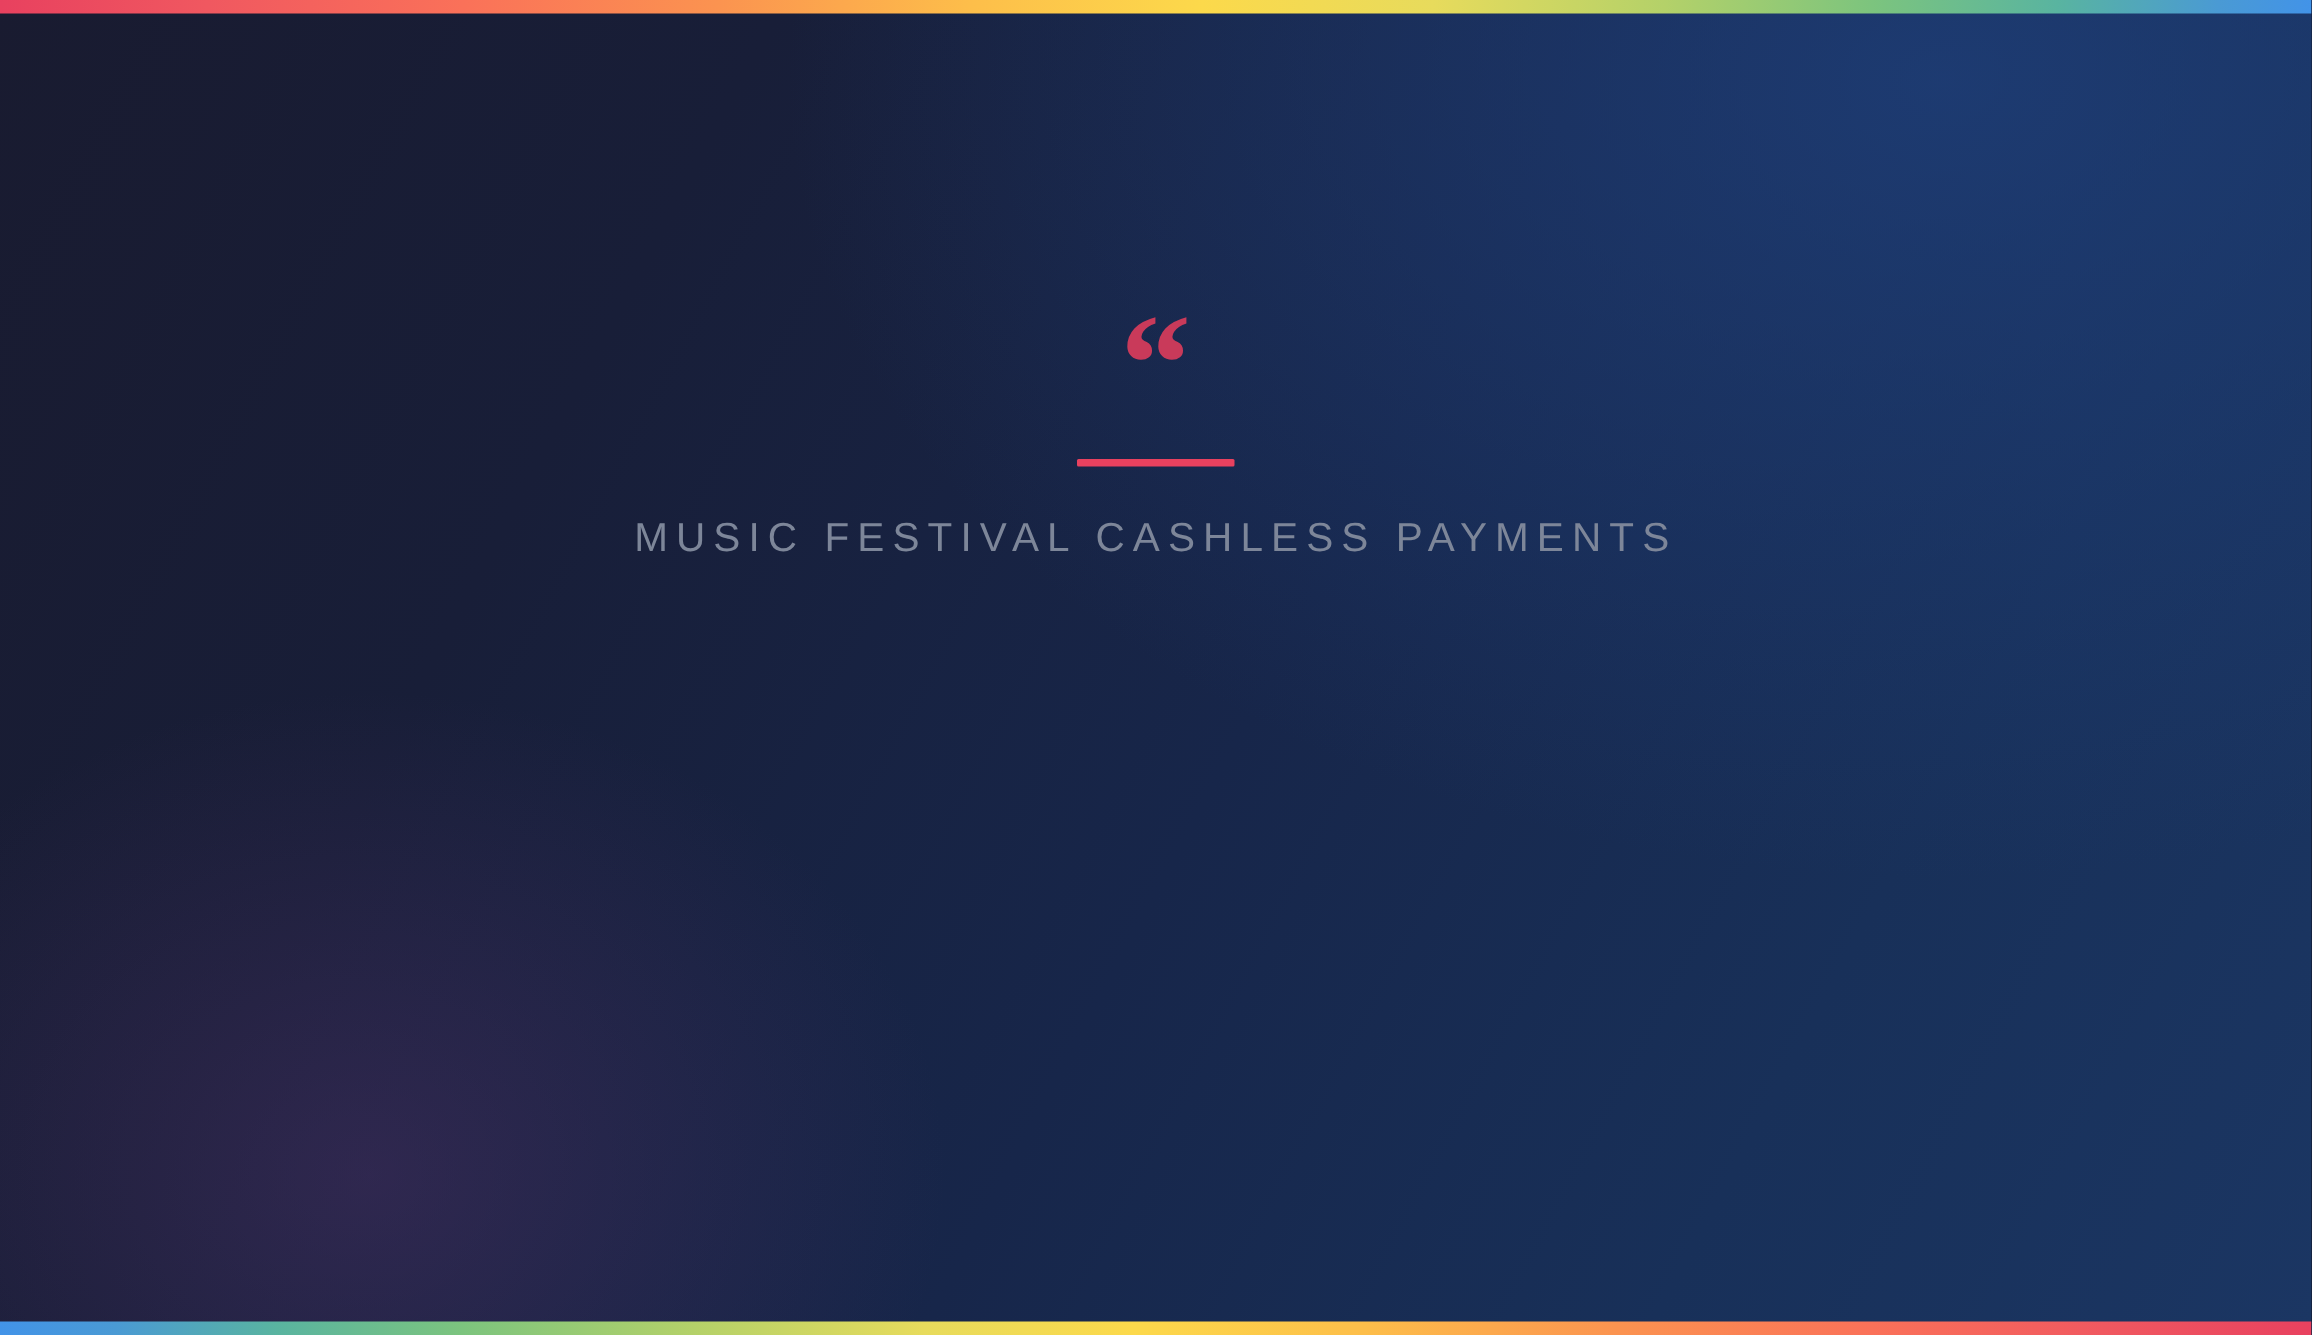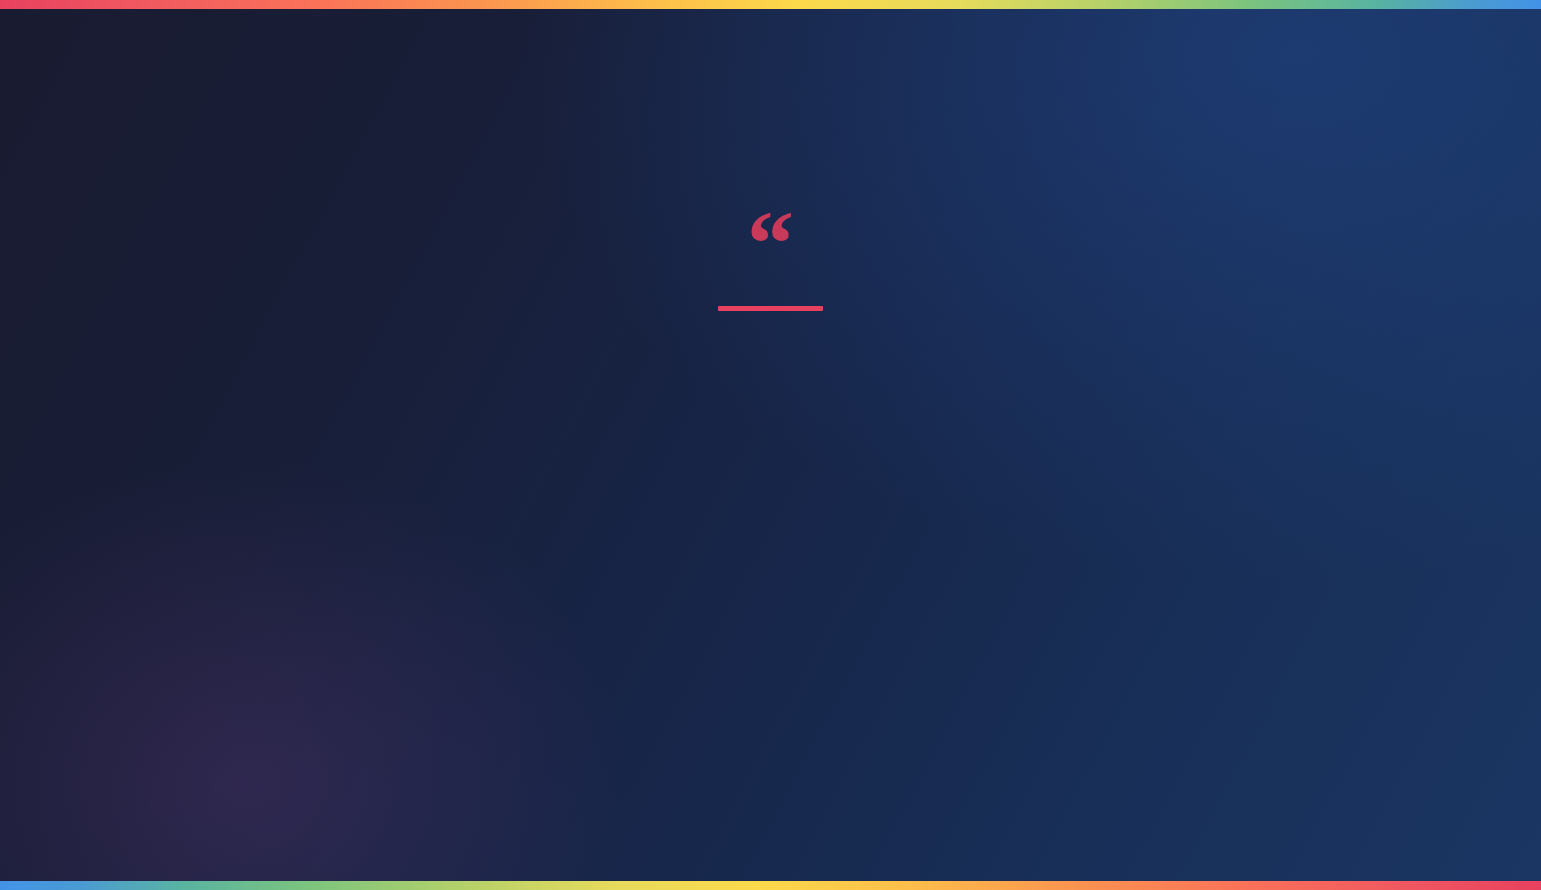--- a/index.html
+++ b/index.html
@@ -129,18 +129,19 @@
 
   <div class="edge-bar top"></div>
 
   <div class="stage">
 
     <div class="quote-mark">“</div>
 
 
     <div class="divider"></div>
 
+    <div class="kicker">MUSIC FESTIVAL CASHLESS PAYMENTS</div>
 
   </div>
 
   <div class="edge-bar bottom"></div>
 
 </div>
 
 </body></html>

